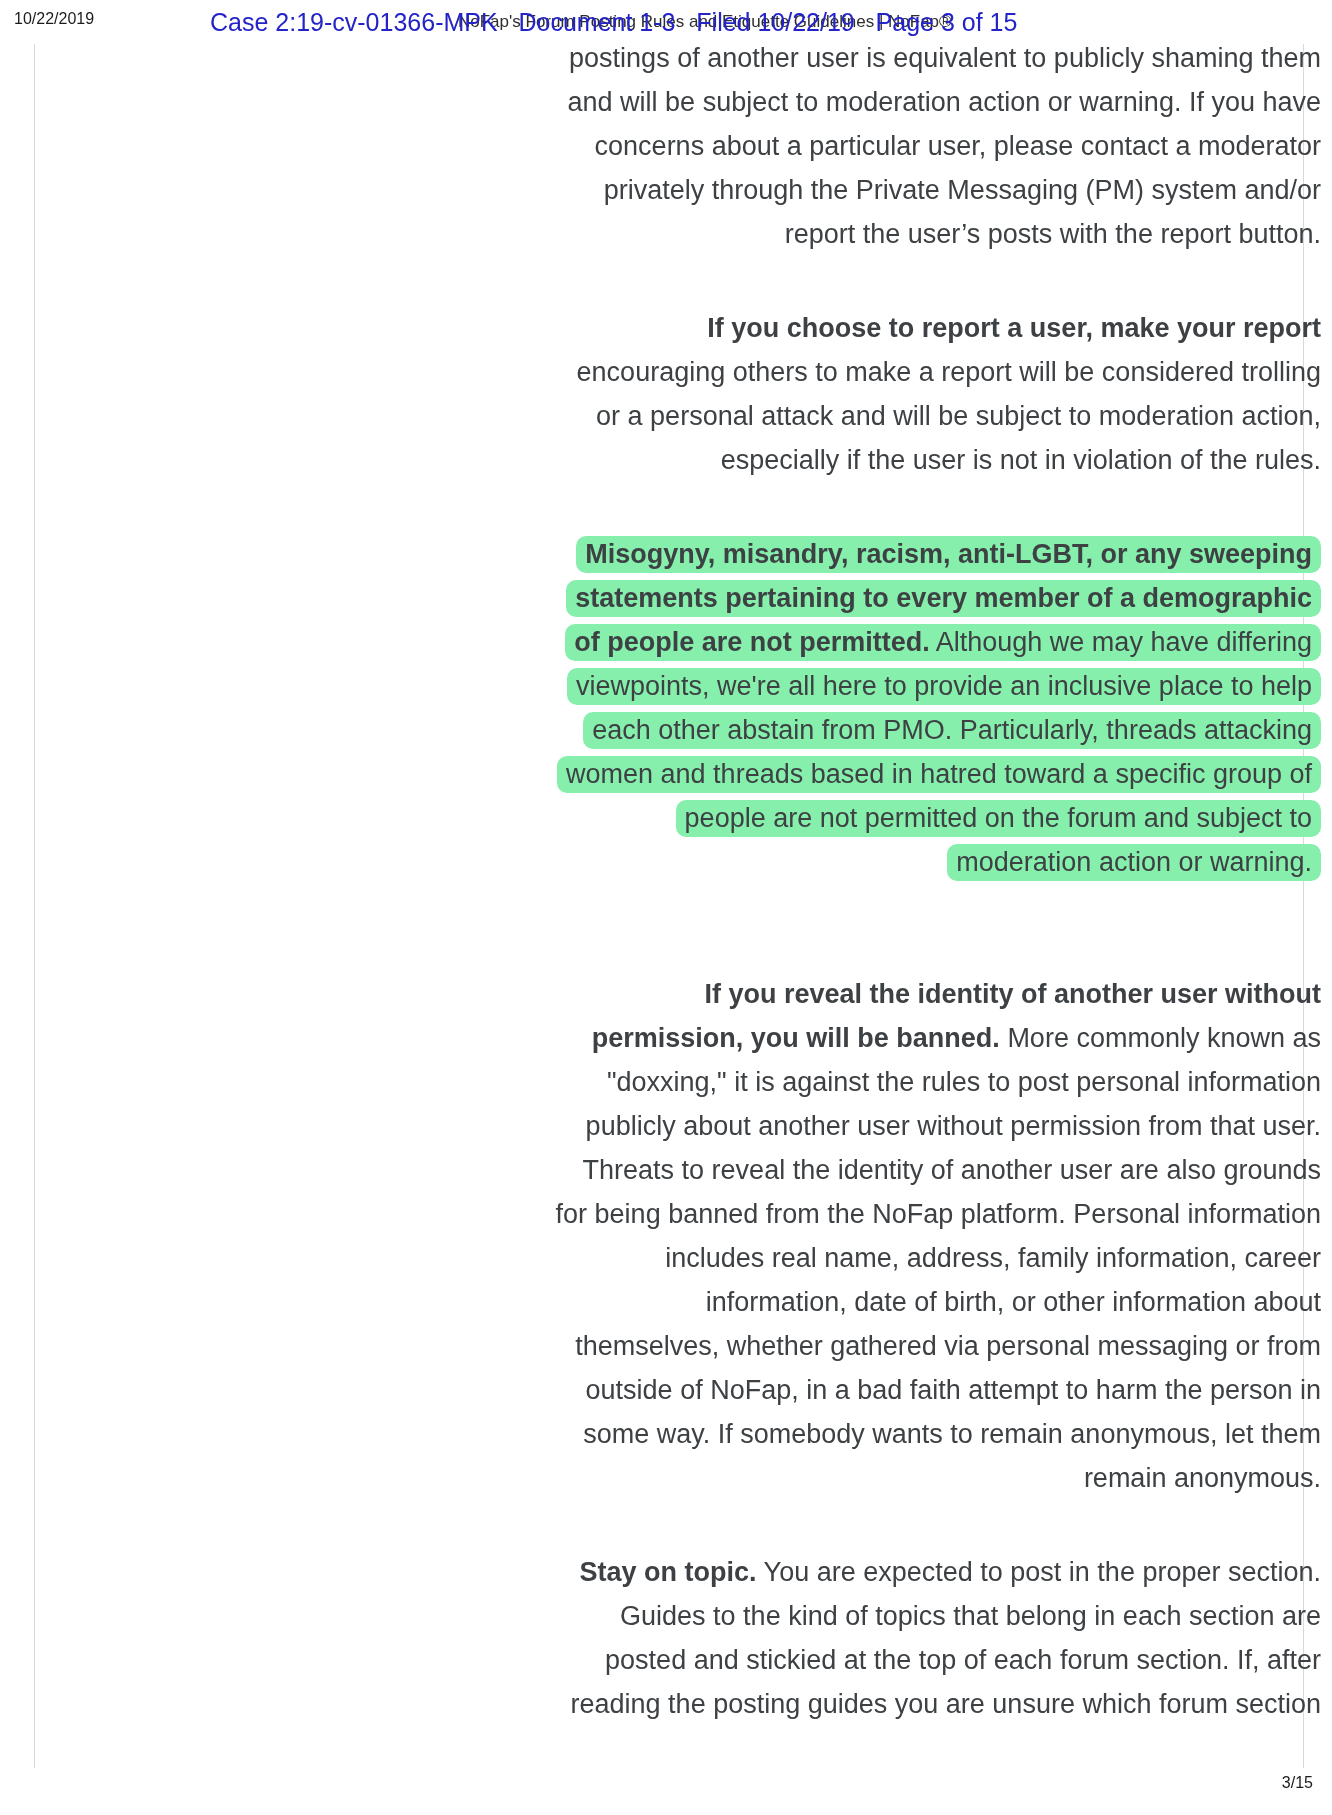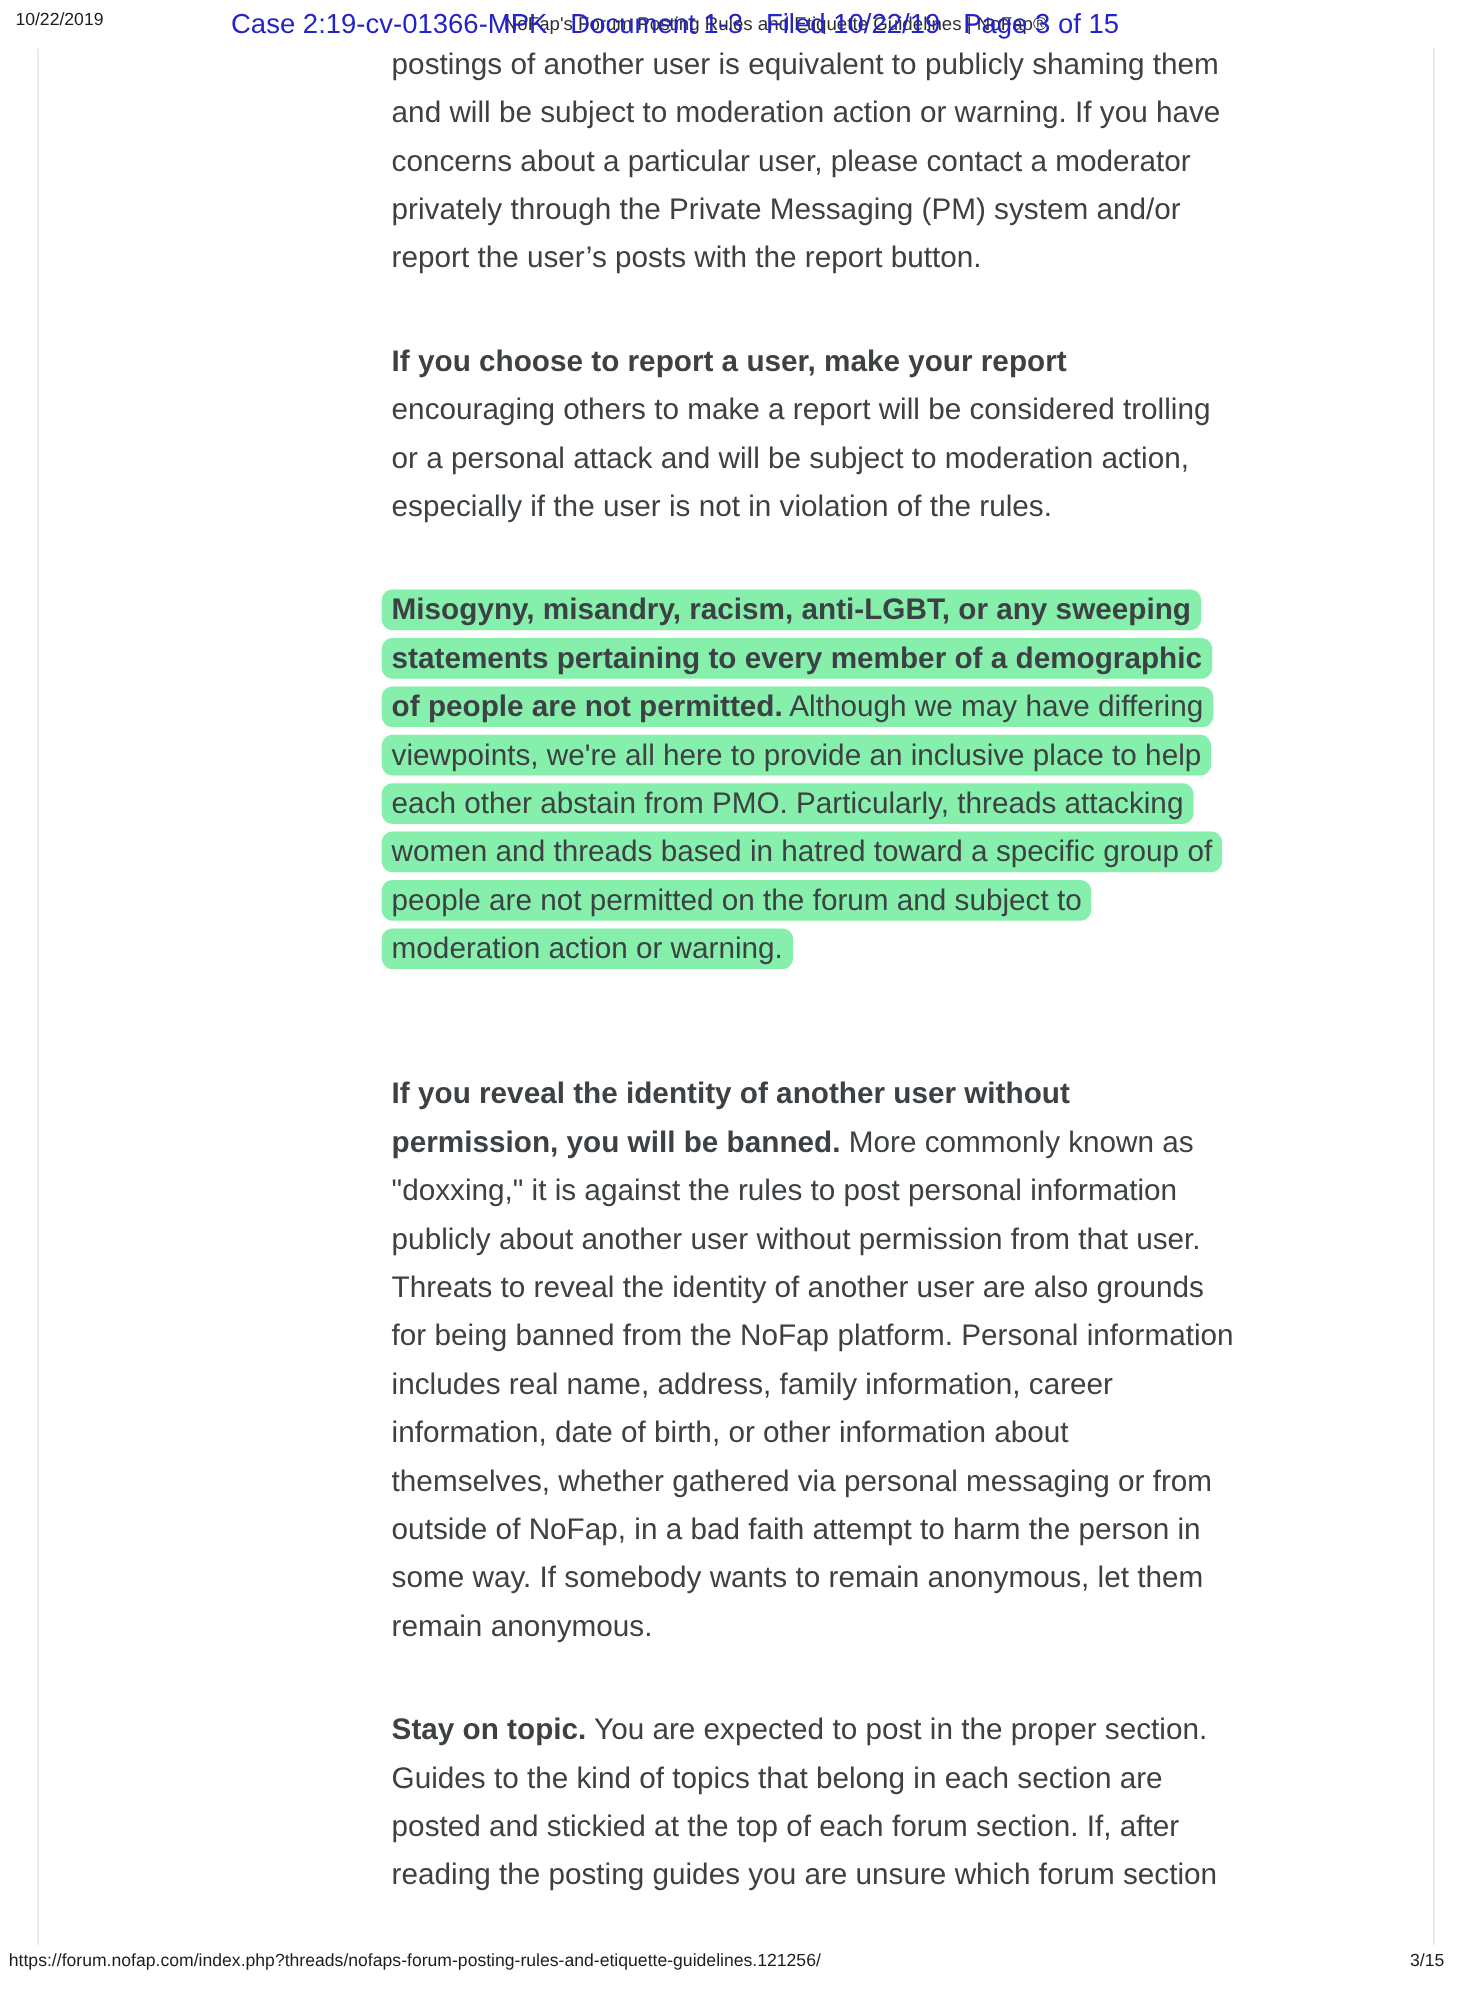--- a/index.html
+++ b/index.html
@@ -2,20 +2,21 @@
 <html><head>
 <meta charset="utf-8">
 <style>
   html,body{margin:0;padding:0;background:#ffffff;}
   .page{
     position:relative;
     width:1332px;height:1815px;
     background:#ffffff;
     overflow:hidden;
     font-family:"Liberation Sans",sans-serif;
+    text-align:right;
   }
   
   .print-date{
     position:absolute;left:14px;top:10px;
     font-size:16px;color:#1c1c1c;white-space:pre;
   }
   .doc-title{
     position:absolute;left:458px;top:12px;
     font-size:17px;color:#2e2e2e;white-space:pre;
   }
@@ -116,17 +117,16 @@
         <div class="line"><span>remain anonymous.</span></div>
       </div>
       <div class="para">
         <div class="line"><span class="b">Stay on topic.</span><span> You are expected to post in the proper section.</span></div>
         <div class="line"><span>Guides to the kind of topics that belong in each section are</span></div>
         <div class="line"><span>posted and stickied at the top of each forum section. If, after</span></div>
         <div class="line"><span>reading the posting guides you are unsure which forum section</span></div>
       </div>
     </div>
 
-  <span class="footer-url">https://forum.nofap.com/index.php?threads/nofaps-forum-posting-rules-and-etiquette-guidelines.121256/</span>
 
   <span class="page-indicator">3/15</span>
 
 </div>
 
 </body></html>

